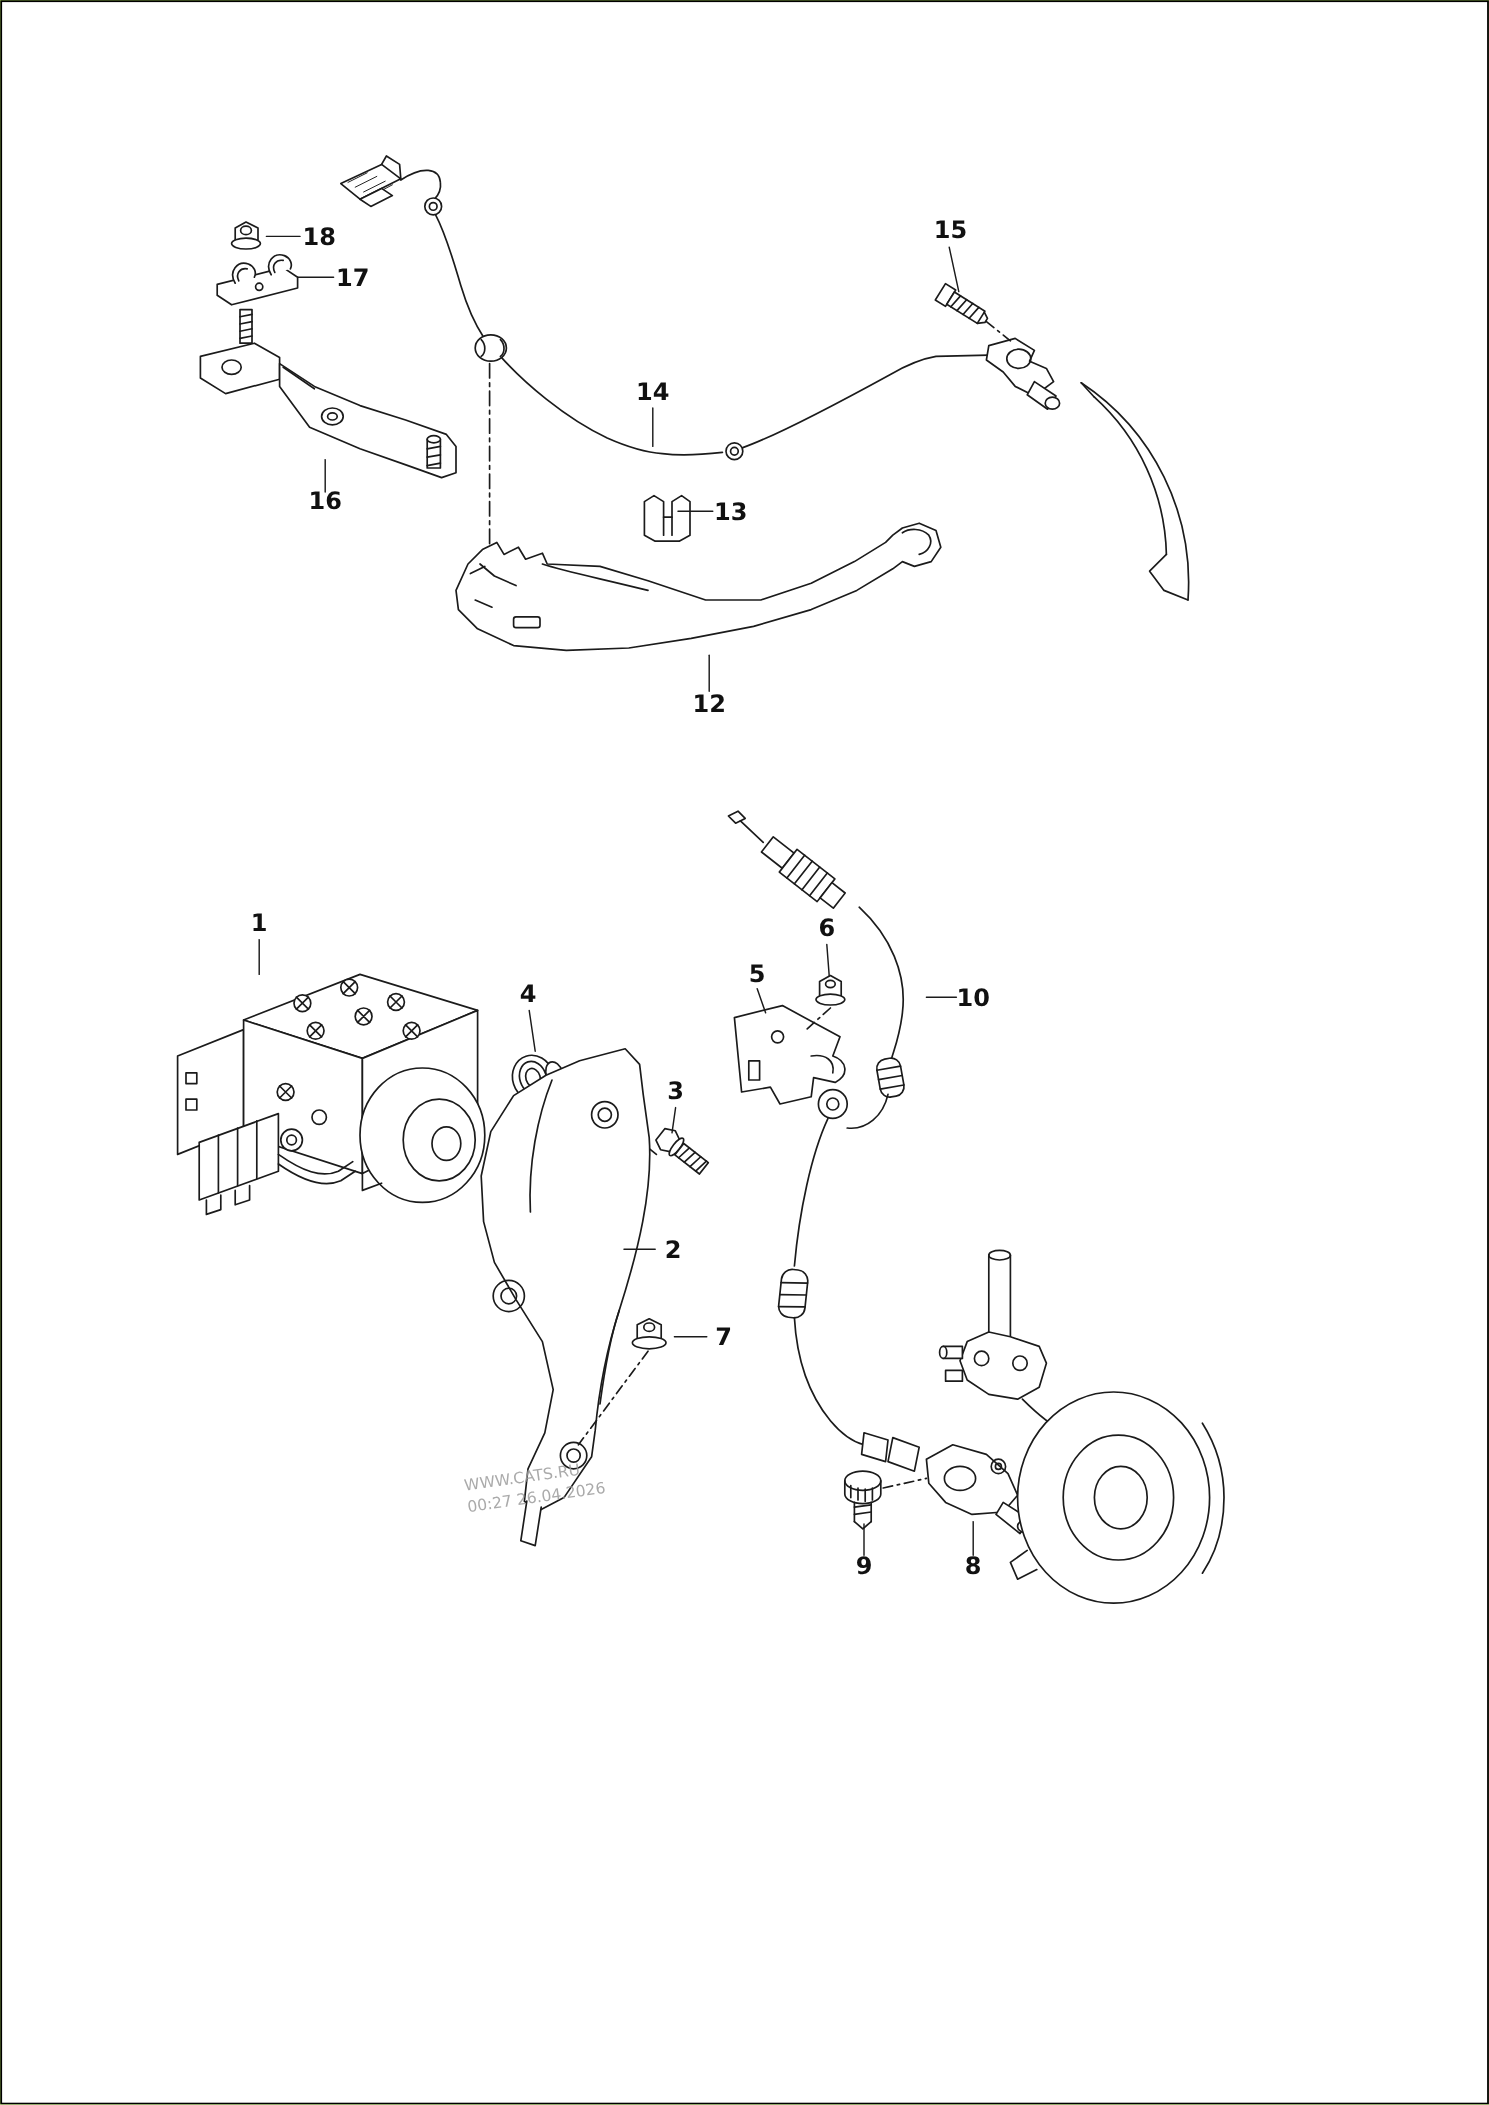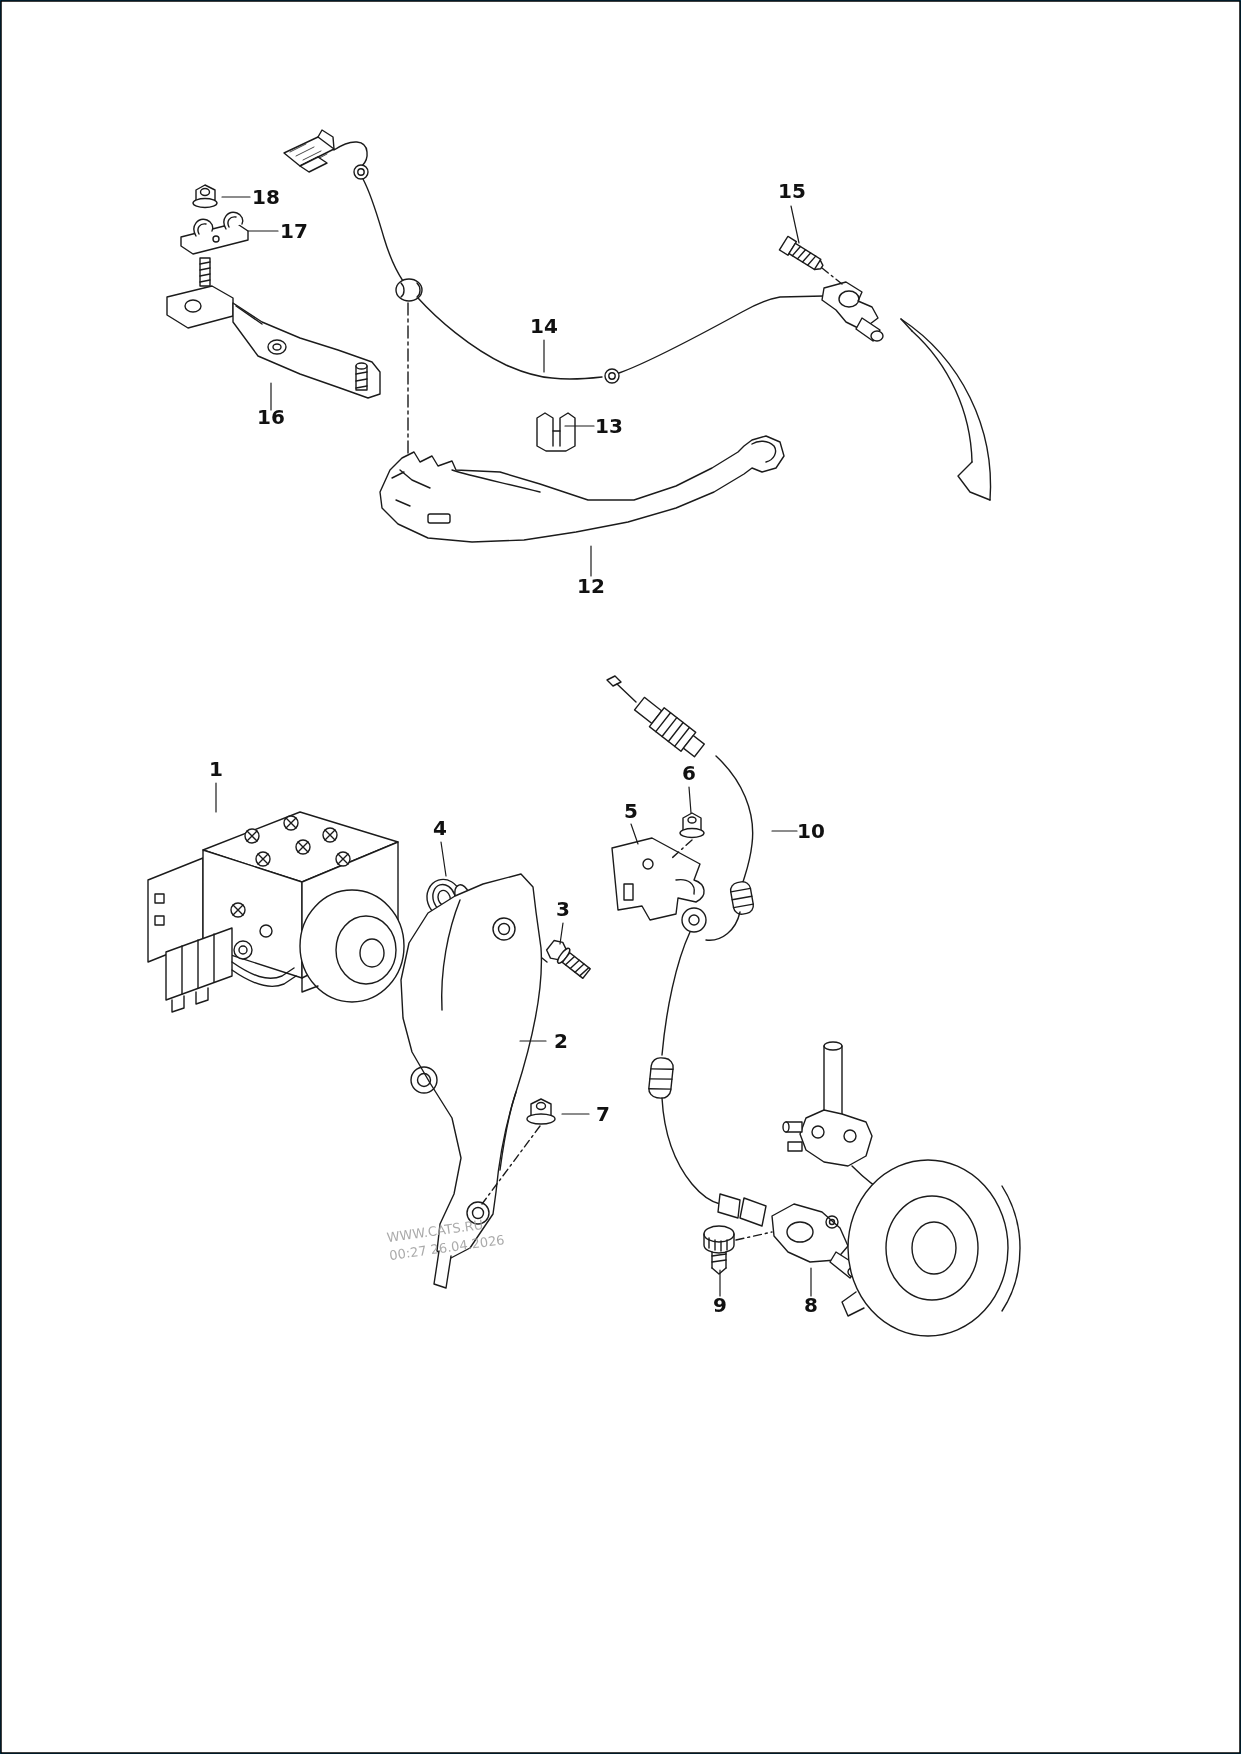--- a/index.html
+++ b/index.html
@@ -1,20 +1,20 @@
 <!DOCTYPE html>
 <html><head>
 <meta charset="utf-8">
 <style>
   html,body{margin:0;padding:0;background:#e8e8e8;}
   .page{
     position:relative;
     width:1241px;height:1754px;
     margin:0 auto;
-    background:#0369a1;
+    background:#bef264;
     font-family:"DejaVu Sans", sans-serif;
     overflow:hidden;
   }
   svg{display:block;width:1241px;height:1754px;}
   .part-num{
     font-family:"DejaVu Sans", sans-serif;
     font-size:20px;
     font-weight:bold;
     fill:#111;
     text-anchor:middle;

